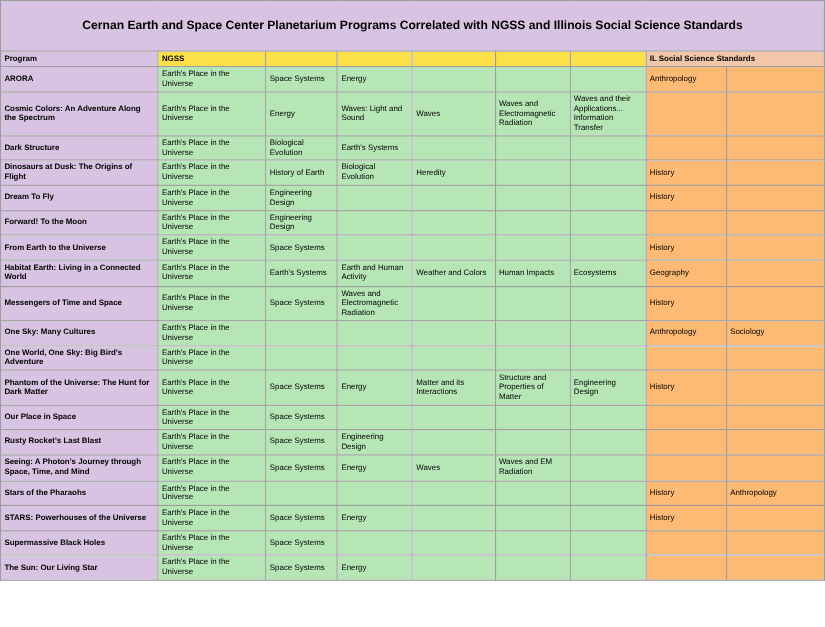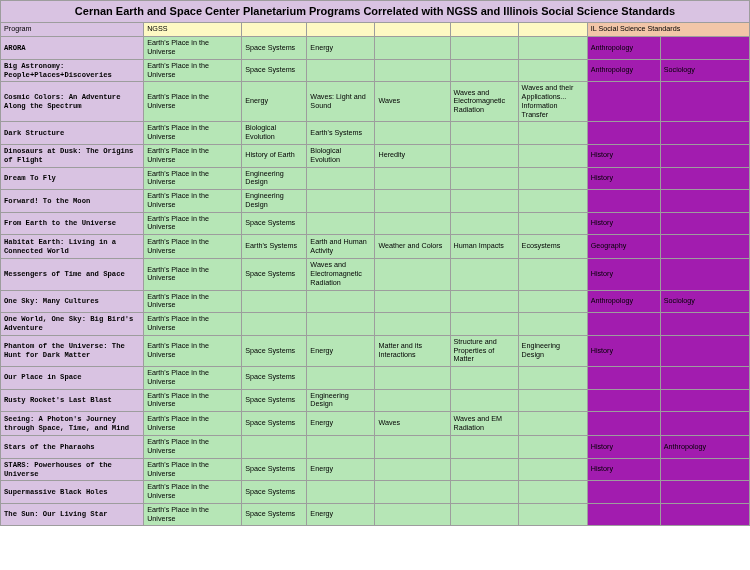--- a/index.html
+++ b/index.html
@@ -29,34 +29,34 @@
     vertical-align:middle;
     color:#000;
     word-wrap:break-word;
     overflow:hidden;
   }
   .title-cell{
     background:#d9c3e2;
     text-align:center;
     font-weight:bold;
     font-size:11px;
-    padding:4px 2px;
+    padding:16px 2px;
     border:1px solid #9d9d9d;
   }
   .hdr{
     background:#d9c3e2;
-    font-weight:normal;
+    font-weight:bold;
     font-size:7.2px;
   }
   .hdr-prog{background:#d9c3e2;}
-  .hdr-ngss{background:#fef9c3;}
+  .hdr-ngss{background:#fde047;}
   .hdr-il{background:#f2c6a8;font-size:7.2px;}
-  .c-prog{background:#d9c3e2;font-weight:bold;font-family:Liberation Mono, monospace;}
+  .c-prog{background:#d9c3e2;font-weight:bold;}
   .c-ngss{background:#b6e6b6;}
-  .c-il{background:#a21caf;}
+  .c-il{background:#fdba74;}
 </style>
 </head>
 <body>
 
 <div id="sheet">
 <table>
   <colgroup>
     <col style="width:143px">
     <col style="width:98px">
     <col style="width:65px">
@@ -86,31 +86,20 @@
       <td class="c-prog">ARORA</td>
       <td class="c-ngss">Earth's Place in the Universe</td>
       <td class="c-ngss">Space Systems</td>
       <td class="c-ngss">Energy</td>
       <td class="c-ngss"></td>
       <td class="c-ngss"></td>
       <td class="c-ngss"></td>
       <td class="c-il">Anthropology</td>
       <td class="c-il"></td>
     </tr>
-    <tr>
-      <td class="c-prog">Big Astronomy: People+Places+Discoveries</td>
-      <td class="c-ngss">Earth's Place in the Universe</td>
-      <td class="c-ngss">Space Systems</td>
-      <td class="c-ngss"></td>
-      <td class="c-ngss"></td>
-      <td class="c-ngss"></td>
-      <td class="c-ngss"></td>
-      <td class="c-il">Anthropology</td>
-      <td class="c-il">Sociology</td>
-    </tr>
     <tr style="height:38px">
       <td class="c-prog">Cosmic Colors: An Adventure Along the Spectrum</td>
       <td class="c-ngss">Earth's Place in the Universe</td>
       <td class="c-ngss">Energy</td>
       <td class="c-ngss">Waves: Light and Sound</td>
       <td class="c-ngss">Waves</td>
       <td class="c-ngss">Waves and Electromagnetic Radiation</td>
       <td class="c-ngss">Waves and their Applications... Information Transfer</td>
       <td class="c-il"></td>
       <td class="c-il"></td>

